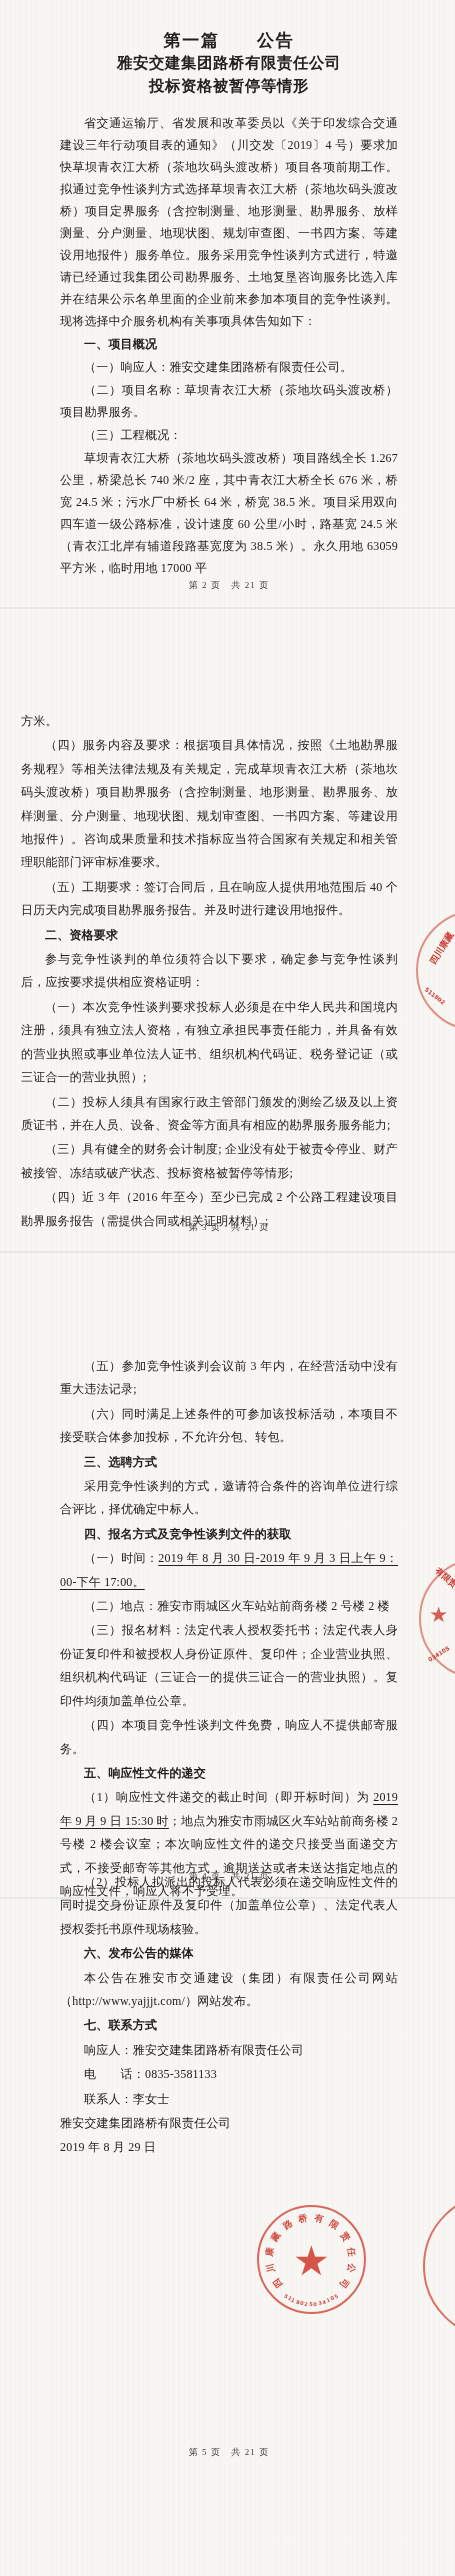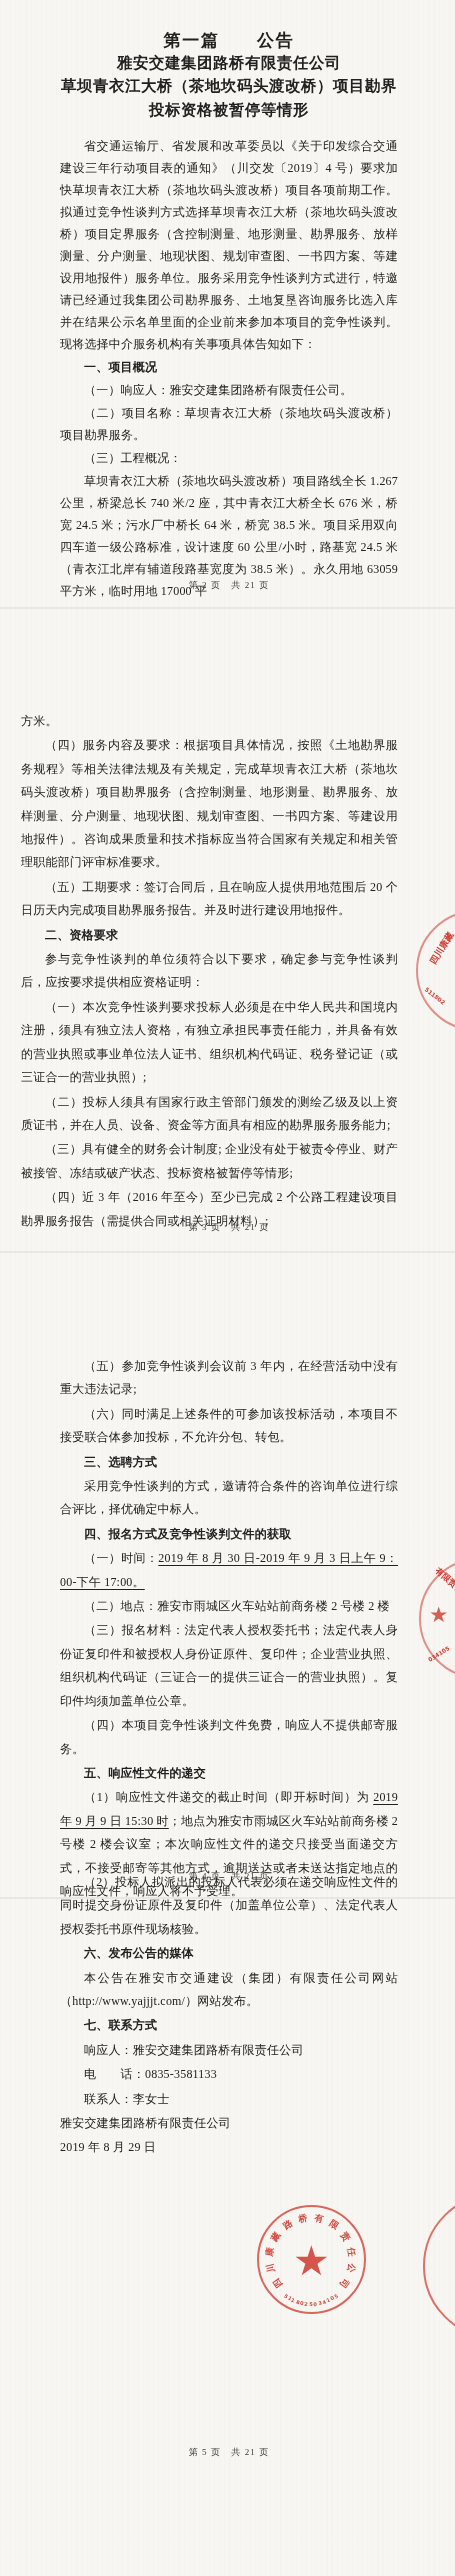--- a/index.html
+++ b/index.html
@@ -42,39 +42,38 @@
   .edge-star{font-size:21.6px;line-height:21.6px;color:rgba(205,52,40,.78);}
 </style>
 </head>
 <body>
 
 <div id="doc-root">
 
   <div class="page pageA" style="top:0;height:607px;">
     <div class="kicker">第一篇　　公告</div>
     <div class="t2">雅安交建集团路桥有限责任公司</div>
-    <div class="t2">草坝青衣江大桥（茶地坎码头渡改桥）项目勘界</div>
     <div class="t2">投标资格被暂停等情形</div>
 
     <p class="ind gap-intro">省交通运输厅、省发展和改革委员以《关于印发综合交通建设三年行动项目表的通知》（川交发〔2019〕4 号）要求加快草坝青衣江大桥（茶地坎码头渡改桥）项目各项前期工作。拟通过竞争性谈判方式选择草坝青衣江大桥（茶地坎码头渡改桥）项目定界服务（含控制测量、地形测量、勘界服务、放样测量、分户测量、地现状图、规划审查图、一书四方案、等建设用地报件）服务单位。服务采用竞争性谈判方式进行，特邀请已经通过我集团公司勘界服务、土地复垦咨询服务比选入库并在结果公示名单里面的企业前来参加本项目的竞争性谈判。现将选择中介服务机构有关事项具体告知如下：</p>
     <p class="ind sec">一、项目概况</p>
     <p class="ind">（一）响应人：雅安交建集团路桥有限责任公司。</p>
     <p class="ind">（二）项目名称：草坝青衣江大桥（茶地坎码头渡改桥）项目勘界服务。</p>
     <p class="ind">（三）工程概况：</p>
     <p class="ind">草坝青衣江大桥（茶地坎码头渡改桥）项目路线全长 1.267 公里，桥梁总长 740 米/2 座，其中青衣江大桥全长 676 米，桥宽 24.5 米；污水厂中桥长 64 米，桥宽 38.5 米。项目采用双向四车道一级公路标准，设计速度 60 公里/小时，路基宽 24.5 米（青衣江北岸有辅道段路基宽度为 38.5 米）。永久用地 63059 平方米，临时用地 17000 平</p>
 
     <div class="pfoot" style="top:579px;">第 2 页　共 21 页</div>
   </div>
 
   <div class="pbreak" style="top:607px;"></div>
 
   <div class="page" style="top:607px;height:644px;padding-top:102px;padding-left:20px;">
     <p>方米。</p>
     <p class="ind">（四）服务内容及要求：根据项目具体情况，按照《土地勘界服务规程》等相关法律法规及有关规定，完成草坝青衣江大桥（茶地坎码头渡改桥）项目勘界服务（含控制测量、地形测量、勘界服务、放样测量、分户测量、地现状图、规划审查图、一书四方案、等建设用地报件）。咨询成果质量和技术指标应当符合国家有关规定和相关管理职能部门评审标准要求。</p>
-    <p class="ind">（五）工期要求：签订合同后，且在响应人提供用地范围后 20 个日历天内完成项目勘界服务报告。并及时进行建设用地报件。</p>
+    <p class="ind">（五）工期要求：签订合同后，且在响应人提供用地范围后 40 个日历天内完成项目勘界服务报告。并及时进行建设用地报件。</p>
     <p class="ind sec">二、资格要求</p>
     <p class="ind">参与竞争性谈判的单位须符合以下要求，确定参与竞争性谈判后，应按要求提供相应资格证明：</p>
     <p class="ind">（一）本次竞争性谈判要求投标人必须是在中华人民共和国境内注册，须具有独立法人资格，有独立承担民事责任能力，并具备有效的营业执照或事业单位法人证书、组织机构代码证、税务登记证（或三证合一的营业执照）;</p>
     <p class="ind">（二）投标人须具有国家行政主管部门颁发的测绘乙级及以上资质证书，并在人员、设备、资金等方面具有相应的勘界服务服务能力;</p>
     <p class="ind">（三）具有健全的财务会计制度; 企业没有处于被责令停业、财产被接管、冻结或破产状态、投标资格被暂停等情形;</p>
     <p class="ind">（四）近 3 年（2016 年至今）至少已完成 2 个公路工程建设项目勘界服务报告（需提供合同或相关证明材料）;</p>
     <div class="pfoot" style="top:614px;">第 3 页　共 21 页</div>
   </div>
 
   <div class="pbreak" style="top:1251px;"></div>

